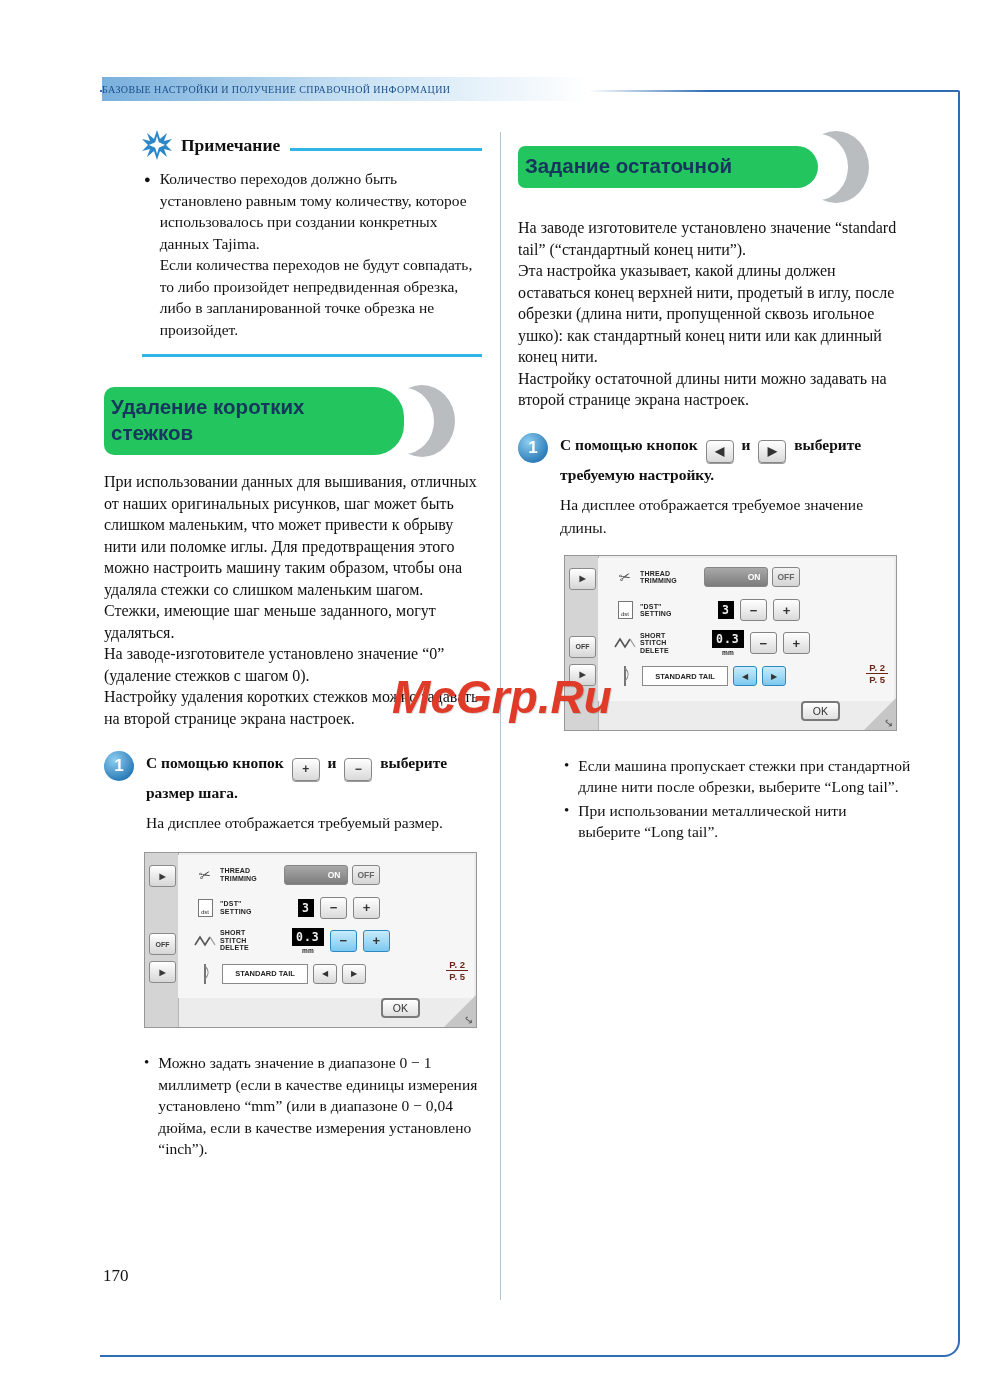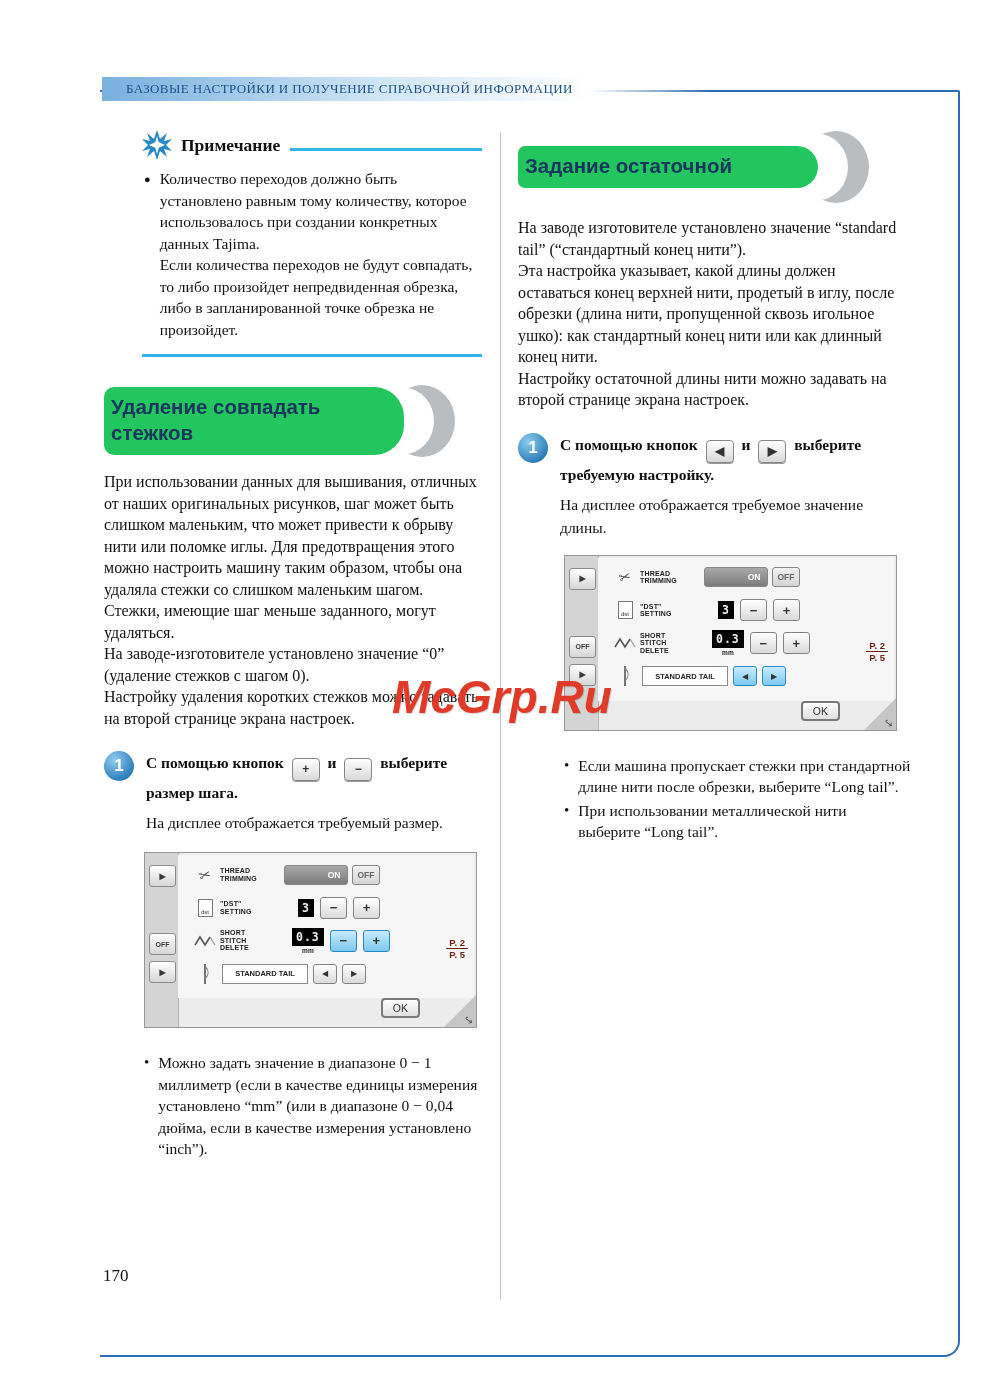--- a/index.html
+++ b/index.html
@@ -8,22 +8,22 @@
     font-family:"Liberation Serif",serif;color:#111;overflow:hidden;
   }
   
   .frame{
     position:absolute;left:100px;top:90px;width:858px;height:1263px;
     border-top:2px solid #2e6db4;border-right:2px solid #2e6db4;border-bottom:2px solid #2e6db4;
     border-radius:0 2px 16px 0;pointer-events:none;
   }
   .header-title{
     position:absolute;left:102px;top:77px;width:608px;height:24px;
-    display:flex;align-items:center;padding-left:24px;box-sizing:border-box;
-    font-size:13px;letter-spacing:.4px;color:#1b4f8a;white-space:nowrap;
+    display:flex;align-items:center;padding-left:0;box-sizing:border-box;
+    font-size:10px;letter-spacing:.4px;color:#1b4f8a;white-space:nowrap;
     background:linear-gradient(90deg,#79b0dd 0%,#cfe5f5 45%,#ffffff 80%,rgba(255,255,255,0) 100%);
     z-index:3;
   }
   .divider{position:absolute;left:500px;top:132px;width:1px;height:1168px;background:#b3c6d6;}
   .page-number{position:absolute;left:103px;top:1266px;font-size:17px;}
   .watermark{
     position:absolute;left:502px;top:700px;transform:translate(-50%,-55%);
     font-family:"Liberation Sans",sans-serif;font-weight:bold;font-style:italic;
     font-size:46px;color:#e03a28;text-shadow:1px 1px 0 rgba(0,0,0,.15);
     white-space:nowrap;z-index:50;
@@ -129,21 +129,21 @@
   .ptail{
     width:84px;height:18px;background:#fff;border:1px solid #8a8a8a;flex:none;margin-left:2px;
     display:flex;align-items:center;justify-content:center;font-size:7.5px;font-weight:bold;color:#222;
   }
   .parrow{
     width:22px;height:18px;border:1px solid #848484;border-radius:3px;flex:none;margin-left:5px;
     background:linear-gradient(#ffffff,#dadada);display:flex;align-items:center;justify-content:center;
     font-size:8px;color:#333;
   }
   .parrow.hl{background:linear-gradient(#c8ecfb,#7cc8ef);border-color:#2c89c0;}
-  .ppage{position:absolute;right:8px;top:84px;text-align:center;font-size:9.5px;font-weight:bold;color:#6b2417;line-height:11px;}
+  .ppage{position:absolute;right:8px;top:106px;text-align:center;font-size:9.5px;font-weight:bold;color:#6b2417;line-height:11px;}
   .ppage span{display:block;padding:0 3px;}
   .ppage .pp2{border-top:1px solid #6b2417;}
   .pok{
     position:absolute;right:56px;bottom:9px;border:2px solid #7a7a7a;border-radius:4px;
     background:linear-gradient(#ffffff,#e0e0e0);font-size:10.5px;font-weight:normal;color:#333;
     padding:2px 10px;
   }
   .pcorner{position:absolute;right:0;bottom:0;width:34px;height:34px;}
   .pcorner::before{
     content:"";position:absolute;right:0;bottom:0;
@@ -177,21 +177,21 @@
     <span class="note-dot">●</span>
     <div class="note-text">
       <p>Количество переходов должно быть установлено равным тому количеству, которое использовалось при создании конкретных данных Tajima.</p>
       <p>Если количества переходов не будут совпадать, то либо произойдет непредвиденная обрезка, либо в запланированной точке обрезка не произойдет.</p>
     </div>
   </div>
   <div class="note-sep"></div>
 
   <div class="sec-head">
     <div class="head-box">
-      <div>Удаление совпадать</div>
+      <div>Удаление коротких</div>
       <div>стежков</div>
     </div>
     <svg class="crescent" width="48" height="74" viewBox="0 0 48 74">
       <ellipse cx="14" cy="37" rx="33" ry="36" fill="#b9bdc0"></ellipse>
       <ellipse cx="-4" cy="37" rx="30" ry="33" fill="#ffffff"></ellipse>
     </svg>
   </div>
 
   <div class="para-group">
     <p class="body-para">При использовании данных для вышивания, отличных от наших оригинальных рисунков, шаг может быть слишком маленьким, что может привести к обрыву нити или поломке иглы. Для предотвращения этого можно настроить машину таким образом, чтобы она удаляла стежки со слишком маленьким шагом. Стежки, имеющие шаг меньше заданного, могут удаляться.</p>

